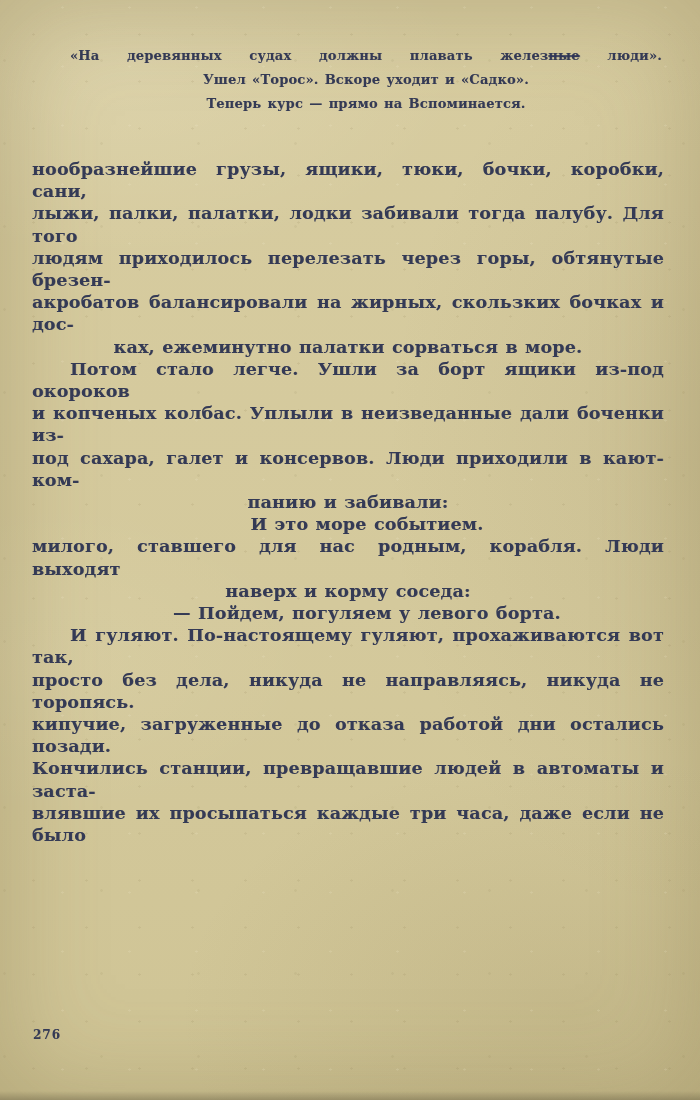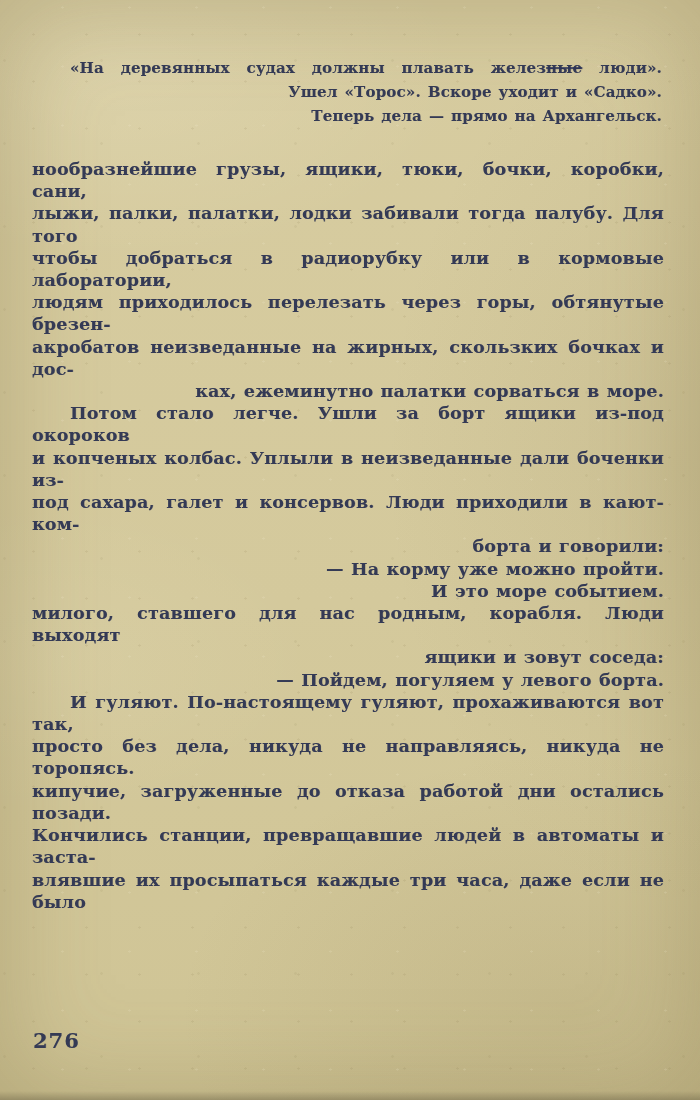--- a/index.html
+++ b/index.html
@@ -37,93 +37,89 @@
   .page::after {
     content: "";
     position: absolute; left: 0; right: 0; bottom: 0; height: 9px;
     background: linear-gradient(rgba(92,85,60,0), rgba(92,85,60,0.38));
     pointer-events: none;
   }
 
   .epigraph {
     position: absolute;
     left: 70px;
-    top: 56px;
+    top: 44px;
     width: 592px;
-    font-size: 15px;
+    font-size: 13px;
     line-height: 24px;
     letter-spacing: 0.2px;
     word-spacing: 1.5px;
     text-shadow: 0.4px 0.4px 0.6px rgba(40,45,80,0.30);
   }
 
   .body-text {
     position: absolute;
     left: 32px;
     top: 158px;
     width: 632px;
     font-size: 17.5px;
     line-height: 22.2px;
     letter-spacing: 0.2px;
     word-spacing: 1px;
     text-shadow: 0.4px 0.4px 0.6px rgba(40,45,80,0.30);
   }
 
-  .line { text-align: right; white-space: normal; }
+  .line { text-align: center; white-space: normal; }
   .line.stretch { text-align: justify; text-align-last: justify; }
   .line.indent { text-indent: 38px; }
 
   .strike {
     text-decoration: line-through;
     text-decoration-thickness: 1.6px;
     text-decoration-color: rgba(46,52,88,0.75);
   }
 
   .page-number {
     position: absolute;
     left: 33px;
     top: 1028px;
-    font-size: 21px;
+    font-size: 12px;
     letter-spacing: 1px;
     text-shadow: 0.4px 0.4px 0.6px rgba(40,45,80,0.30);
   }
 </style>
 </head>
 <body>
 
 <div class="page">
   <div class="epigraph">
       <div class="line stretch"><span>«На деревянных судах должны плавать желез</span><span class="strike">ные</span><span> люди».</span></div>
       <div class="line"><span>Ушел «Торос». Вскоре уходит и «Садко».</span></div>
-      <div class="line"><span>Теперь дела — прямо на Архангельск.</span></div>
+      <div class="line"><span>Теперь курс — прямо на Вспоминается.</span></div>
     </div>
   <div class="body-text">
       <div class="para">
         <div class="line stretch">нообразнейшие грузы, ящики, тюки, бочки, коробки, сани,</div>
         <div class="line stretch">лыжи, палки, палатки, лодки забивали тогда палубу. Для того</div>
-        <div class="line stretch">чтобы добраться в радиорубку или в кормовые лаборатории,</div>
         <div class="line stretch">людям приходилось перелезать через горы, обтянутые брезен-</div>
-        <div class="line stretch">акробатов неизведанные на жирных, скользких бочках и дос-</div>
+        <div class="line stretch">акробатов балансировали на жирных, скользких бочках и дос-</div>
         <div class="line">ках, ежеминутно палатки сорваться в море.</div>
       </div>
       <div class="para">
         <div class="line indent stretch">Потом стало легче. Ушли за борт ящики из-под окороков</div>
         <div class="line stretch">и копченых колбас. Уплыли в неизведанные дали боченки из-</div>
         <div class="line stretch">под сахара, галет и консервов. Люди приходили в кают-ком-</div>
-        <div class="line">борта и говорили:</div>
-      </div>
-      <div class="para">
-        <div class="line indent">— На корму уже можно пройти.</div>
+        <div class="line">панию и забивали:</div>
       </div>
       <div class="para">
         <div class="line indent">И это море событием.</div>
       </div>
       <div class="para">
         <div class="line stretch">милого, ставшего для нас родным, корабля. Люди выходят</div>
-        <div class="line">ящики и зовут соседа:</div>
+        <div class="line">наверх и корму соседа:</div>
       </div>
       <div class="para">
         <div class="line indent">— Пойдем, погуляем у левого борта.</div>
       </div>
       <div class="para">
         <div class="line indent stretch">И гуляют. По-настоящему гуляют, прохаживаются вот так,</div>
         <div class="line stretch">просто без дела, никуда не направляясь, никуда не торопясь.</div>
         <div class="line stretch">кипучие, загруженные до отказа работой дни остались позади.</div>
         <div class="line stretch">Кончились станции, превращавшие людей в автоматы и заста-</div>
         <div class="line stretch">влявшие их просыпаться каждые три часа, даже если не было</div>

